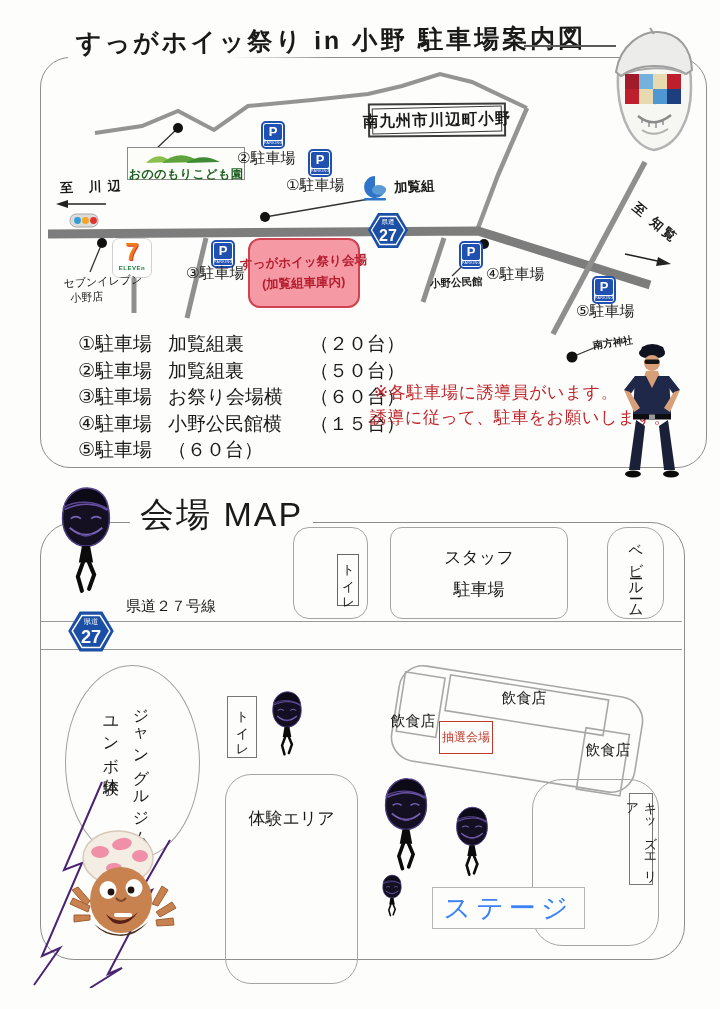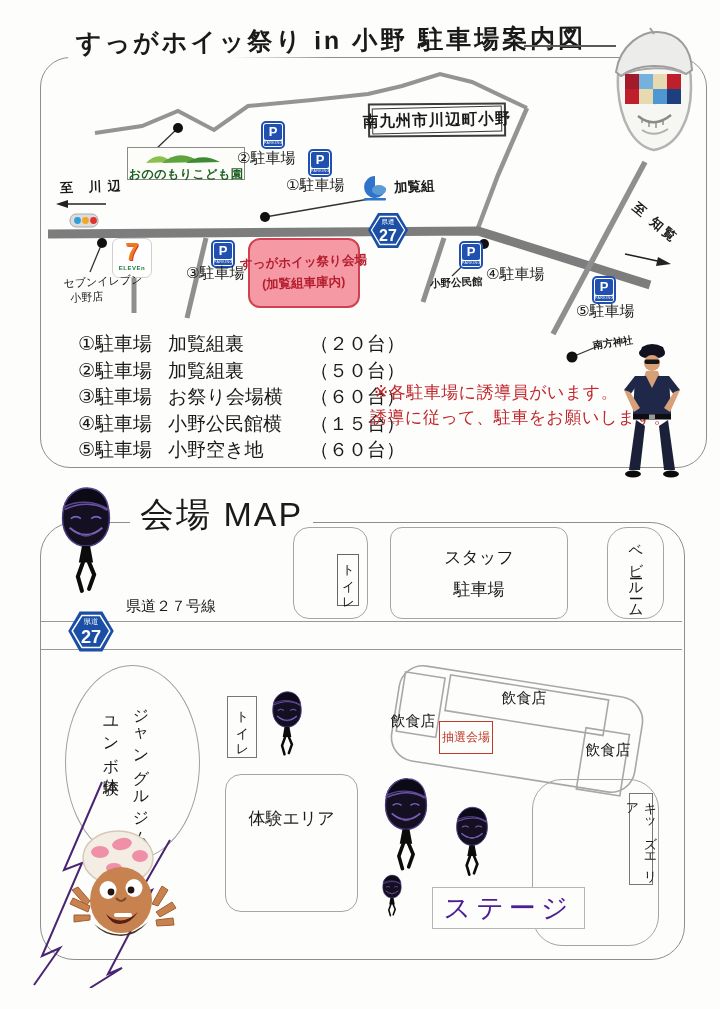--- a/index.html
+++ b/index.html
@@ -38,21 +38,21 @@
   
   .plist-row{display:flex;height:26.5px;align-items:center;font-size:19px;font-weight:500;}
   .plist-no{width:90px;}
   .plist-place{width:142px;}
   .notice{color:#c0272d;font-size:17px;font-weight:500;white-space:nowrap;letter-spacing:.5px;text-align:center;}
   .red-venue{background:#f59aa4;border:2px solid #cf4250;border-radius:12px;box-sizing:border-box;}
   .red-venue div{color:#b51c2e;font-weight:700;font-size:12.5px;text-align:center;white-space:nowrap;transform:rotate(-2deg);}
   .sign-outer{border:2px solid #3c3c3c;background:#fdfdfb;padding:2px;box-sizing:border-box;}
   .sign-inner{border:1.2px solid #3c3c3c;height:100%;box-sizing:border-box;display:flex;align-items:center;justify-content:center;
     font-size:15.5px;font-weight:700;letter-spacing:1px;white-space:nowrap;transform:rotate(-0.8deg);}
-  .stage-text{color:#4c1d95;font-size:27px;font-weight:500;letter-spacing:5px;}
+  .stage-text{color:#3b82f6;font-size:27px;font-weight:500;letter-spacing:5px;}
   .lottery-box{border:1.6px solid #c0392b;box-sizing:border-box;}
   .lottery-box span{color:#c0392b;font-size:12px;font-weight:500;}
 </style>
 </head>
 <body>
 
 <div class="canvas noselect">
 
   <svg width="0" height="0" style="position:absolute">
     <defs>
@@ -221,21 +221,20 @@
       <span class="plist-place">お祭り会場横</span>
       <span>（６０台）</span>
     </div>
     <div class="plist-row">
       <span class="plist-no">④駐車場</span>
       <span class="plist-place">小野公民館横</span>
       <span>（１５台）</span>
     </div>
     <div class="plist-row">
       <span class="plist-no">⑤駐車場</span>
-      <span class="plist-place">小野空き地</span>
       <span>（６０台）</span>
     </div>
   </div>
 
   <div class="abs notice" style="left:374px;top:381px;">※各駐車場に誘導員がいます。</div>
   <div class="abs notice" style="left:370px;top:406px;">誘導に従って、駐車をお願いします。</div>
 
   <svg class="abs" style="left:610px;top:340px;" width="84" height="142" viewBox="0 0 84 142">
     <ellipse cx="42" cy="13" rx="13" ry="6" fill="#10131f"></ellipse>
     <path d="M30,13 q12,-8 25,-1 l-2,-5 q-11,-6 -21,0 Z" fill="#10131f"></path>
@@ -295,21 +294,21 @@
   <div class="abs vtext" style="left:100px;top:706px;font-size:16px;">ユンボ体験</div>
 
   <div class="abs plain-box center" style="left:227px;top:696px;width:30px;height:62px;border-color:#777;">
     <span class="vtext" style="font-size:13px;">トイレ</span>
   </div>
 
   <svg class="abs" style="left:268px;top:690px;" width="38" height="68">
       <use href="#mascot"></use>
     </svg>
 
-  <div class="abs soft-box" style="left:225px;top:774px;width:133px;height:138px;border-radius:16px;">
+  <div class="abs soft-box" style="left:225px;top:774px;width:133px;height:210px;border-radius:26px;">
     <div style="text-align:center;margin-top:32px;font-size:17px;">体験エリア</div>
   </div>
 
   <svg class="abs" style="left:370px;top:650px;" width="310" height="150" viewBox="370 650 310 150">
     <g transform="rotate(9 517 729)" fill="none" stroke="#a8a8a8" stroke-width="1.6">
       <rect x="394" y="681" width="246" height="96" rx="24"></rect>
       <rect x="443" y="686" width="160" height="36"></rect>
       <rect x="398" y="690" width="40" height="60"></rect>
       <rect x="585" y="717" width="44" height="62"></rect>
     </g>

